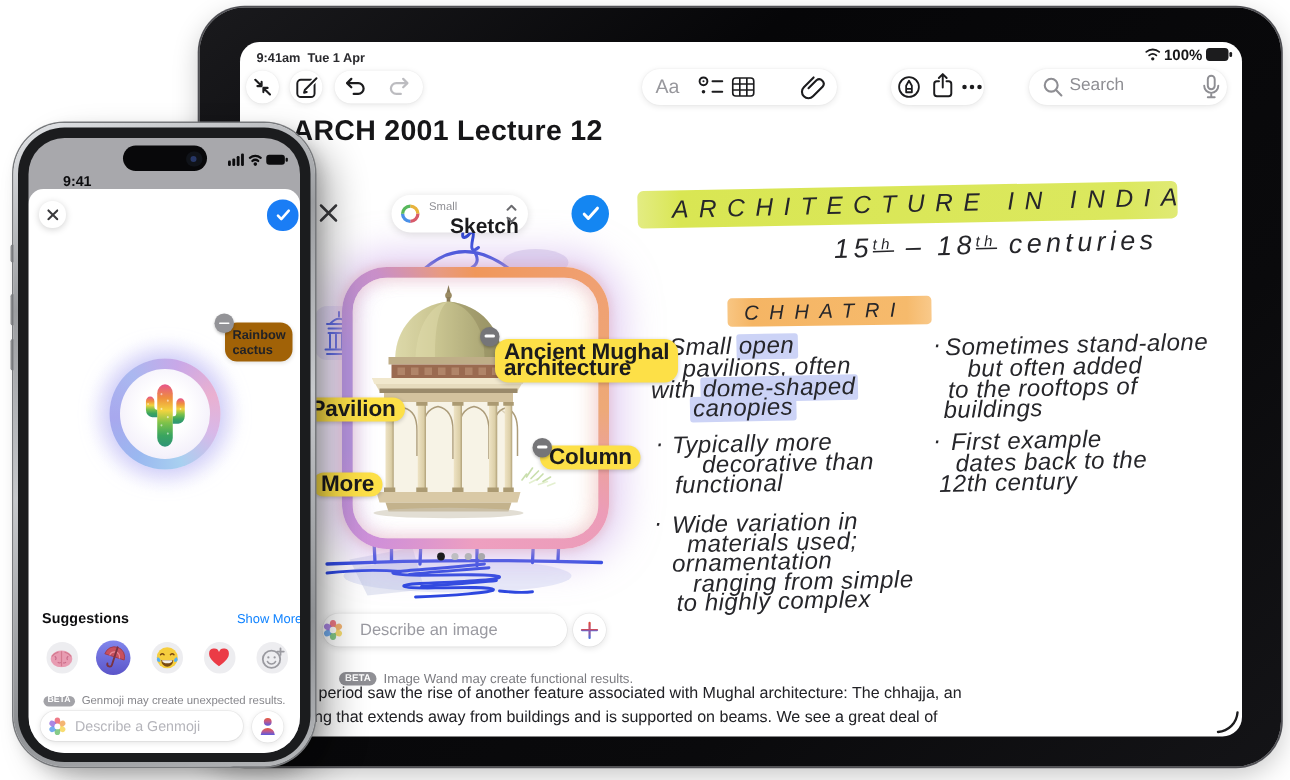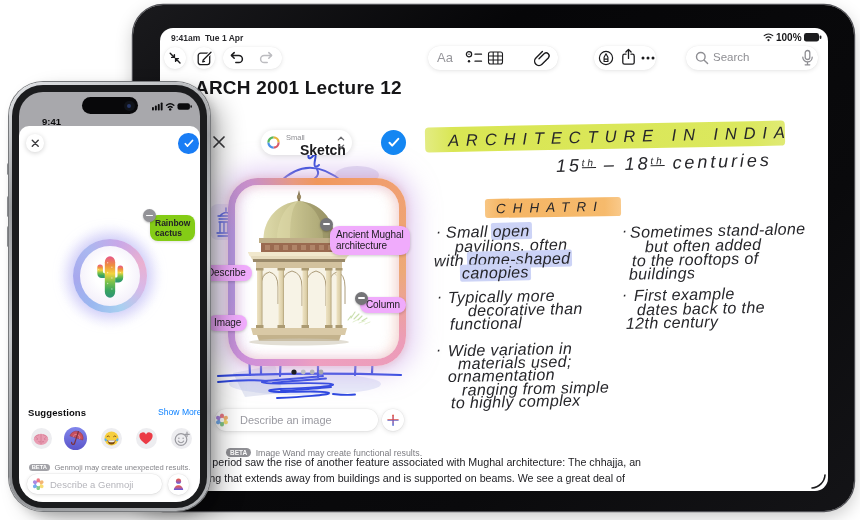--- a/index.html
+++ b/index.html
@@ -4,21 +4,21 @@
 #stage{position:relative;width:860px;height:520px;overflow:hidden;background:#fff;font-family:"Liberation Sans",sans-serif}
 .abs{position:absolute}
 
 .ipad{position:absolute;left:133px;top:5px;width:721px;height:506px;border-radius:30px;background:linear-gradient(140deg,#1a1a1d,#060608 30%,#0a0a0c 70%,#141417);box-shadow:0 0 0 1.2px #505055,0 6px 18px rgba(0,0,0,.22)}
 .iscr{position:absolute;left:160px;top:28px;width:668px;height:463px;border-radius:13px;background:#fff;overflow:hidden}
 .pill{position:absolute;background:#fff;border-radius:12px;box-shadow:0 1px 4px rgba(0,0,0,.10),0 0 1px rgba(0,0,0,.08)}
 .circ{position:absolute;background:#fff;border-radius:50%;box-shadow:0 1px 4px rgba(0,0,0,.10),0 0 1px rgba(0,0,0,.08)}
 
 .hw{position:absolute;font-style:italic;font-size:16px;letter-spacing:.35px;color:#26262a;white-space:nowrap;transform:rotate(-1.2deg)}
 .hl{background:#ccd3f6;border-radius:2px;padding:0 2px;margin:0 -2px}
-.tag{position:absolute;background:#f0abfc;border-radius:9px;box-shadow:0 1px 3px rgba(0,0,0,.20);font-weight:normal;font-size:10px;color:#1b1b1d;padding:2px 6px;white-space:nowrap;line-height:12px;letter-spacing:-.1px}
+.tag{position:absolute;background:#fde047;border-radius:9px;box-shadow:0 1px 3px rgba(0,0,0,.20);font-weight:bold;font-size:15px;color:#1b1b1d;padding:2px 6px;white-space:nowrap;line-height:12px;letter-spacing:-.1px}
 .minus{position:absolute;width:13px;height:13px;border-radius:50%;background:#757578;box-shadow:0 1px 2px rgba(0,0,0,.25)}
 .minus:after{content:"";position:absolute;left:3px;top:5.8px;width:7px;height:1.6px;background:#fff;border-radius:1px}
 
 .phone{position:absolute;left:9px;top:82px;width:201px;height:429px;border-radius:34px;background:linear-gradient(160deg,#e2e4e7,#9b9da0 25%,#c7c9cc 50%,#8e9093 80%,#b6b8bb);box-shadow:0 0 0 1px #77797c,14px 10px 26px -4px rgba(0,0,0,.33),4px 4px 10px rgba(0,0,0,.15)}
 .pbez{position:absolute;left:3px;top:3px;width:195px;height:423px;border-radius:31px;background:#1b1c1e}
 .pscr{position:absolute;left:10px;top:10px;width:181px;height:410px;border-radius:24px;background:#a8a8ac;overflow:hidden}
 .sheet{position:absolute;left:0;top:34px;width:181px;height:376px;border-radius:10px 10px 0 0;background:#fff}
 </style></head>
 <body>
 <div id="stage">
@@ -273,22 +273,22 @@
     <ellipse cx="64" cy="156" rx="50" ry="3.5" fill="#cfc8b8" opacity="0.6"></ellipse>
 
     <g stroke="#9dc46a" stroke-width="1.1" opacity="0.55" stroke-linecap="round">
       <path d="M116 132 l4 -6 M119 133 l5 -5 M123 134 l4 -4 M127 135 l5 -3 M113 134 l3 -4"></path>
     </g>
     <g stroke="#c8e0a0" stroke-width="1" opacity="0.5" stroke-linecap="round">
           <path d="M118 136 l6 -3 M124 137 l6 -2 M130 138 l5 -2"></path>
         </g>
   </svg>
 
-  <div class="tag" style="left:41px;top:236.5px">Describe</div>
-  <div class="tag" style="left:48px;top:286.5px">Image</div>
+  <div class="tag" style="left:41px;top:236.5px">Pavilion</div>
+  <div class="tag" style="left:48px;top:286.5px">More</div>
   <div class="tag" style="left:170px;top:197.5px;line-height:11.5px;padding:3px 6px">Ancient Mughal<br>architecture</div>
   <div class="minus" style="left:159.5px;top:189.5px"></div>
   <div class="tag" style="left:200px;top:268.5px">Column</div>
   <div class="minus" style="left:195px;top:263.5px"></div>
 
   <div class="abs" style="left:131px;top:333px;width:40px;height:6px">
     <svg width="40" height="6">
           <circle cx="3" cy="3" r="2.6" fill="#1c1c1e"></circle>
           <circle cx="12.3" cy="3" r="2.4" fill="#bebec2"></circle>
           <circle cx="21.2" cy="3" r="2.4" fill="#b4b4b8"></circle>
@@ -411,21 +411,21 @@
             <circle cx="19" cy="12" r="0.7"></circle>
             <circle cx="14.5" cy="17" r="0.7"></circle>
             <circle cx="19" cy="22" r="0.7"></circle>
             <circle cx="14.5" cy="27" r="0.7"></circle>
             <circle cx="19" cy="32" r="0.7"></circle>
             <circle cx="5" cy="14" r="0.6"></circle>
             <circle cx="28" cy="17" r="0.6"></circle>
           </g>
     </svg>
 
-    <div class="abs" style="left:131px;top:123px;background:#84cc16;border-radius:8px;padding:2.5px 5px;font-size:8.5px;font-weight:bold;color:#222226;line-height:10.5px;box-shadow:0 1px 3px rgba(0,0,0,.12)">Rainbow<br>cactus</div>
+    <div class="abs" style="left:131px;top:123px;background:#a16207;border-radius:8px;padding:2.5px 5px;font-size:8.5px;font-weight:bold;color:#222226;line-height:10.5px;box-shadow:0 1px 3px rgba(0,0,0,.12)">Rainbow<br>cactus</div>
     <div class="minus" style="left:124px;top:117px;background:#939397"></div>
 
     <div class="abs" style="left:9px;top:314.5px;font-size:9.5px;font-weight:bold;color:#0c0c0e;letter-spacing:.1px">Suggestions</div>
     <div class="abs" style="left:139px;top:315px;font-size:8.6px;color:#0f82ff;white-space:nowrap">Show More</div>
 
     <div class="abs" style="left:11.5px;top:336px;width:21px;height:21px;border-radius:50%;background:#ededf0"></div>
     <div class="abs" style="left:45px;top:335px;width:23px;height:23px;border-radius:50%;background:linear-gradient(180deg,#8186ec,#5b55c9)"></div>
     <div class="abs" style="left:81.5px;top:336px;width:21px;height:21px;border-radius:50%;background:#ededf0"></div>
     <div class="abs" style="left:116.5px;top:336px;width:21px;height:21px;border-radius:50%;background:#ededf0"></div>
     <div class="abs" style="left:151.5px;top:336px;width:21px;height:21px;border-radius:50%;background:#ededf0"></div>

